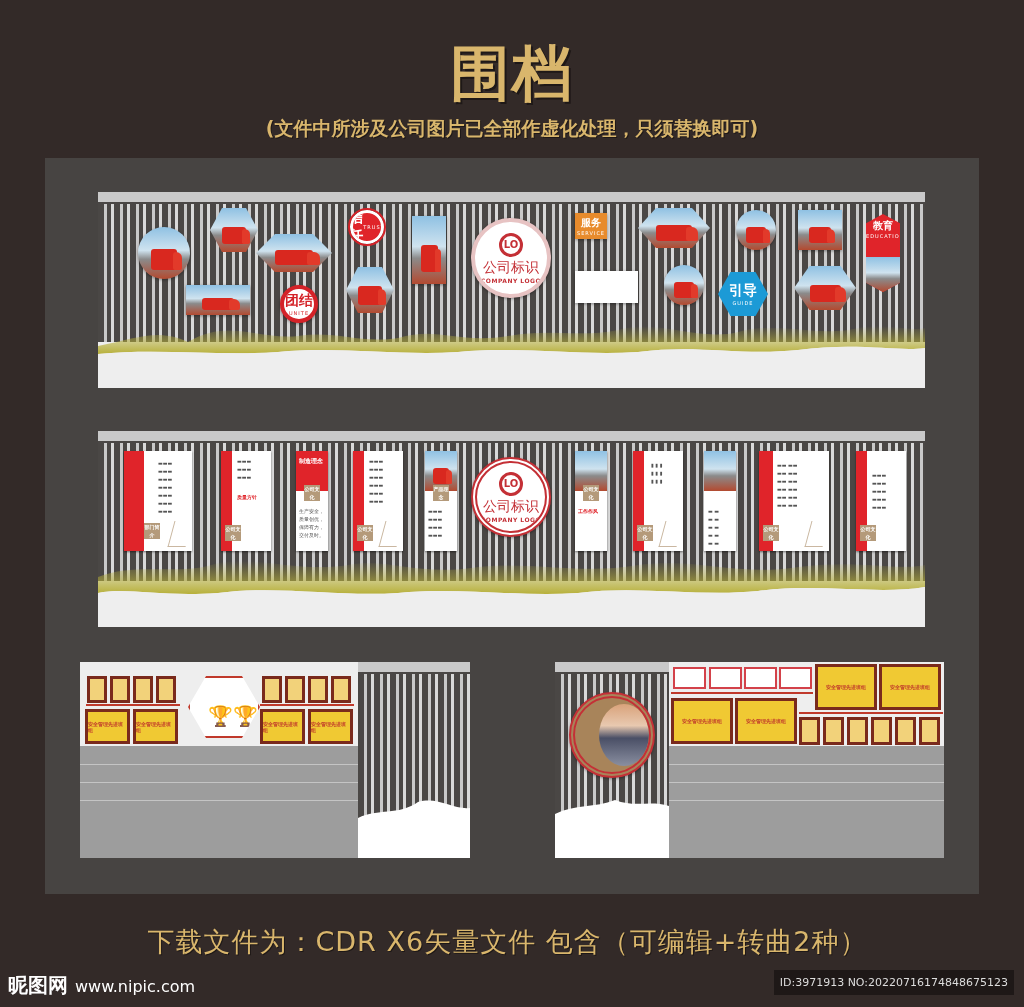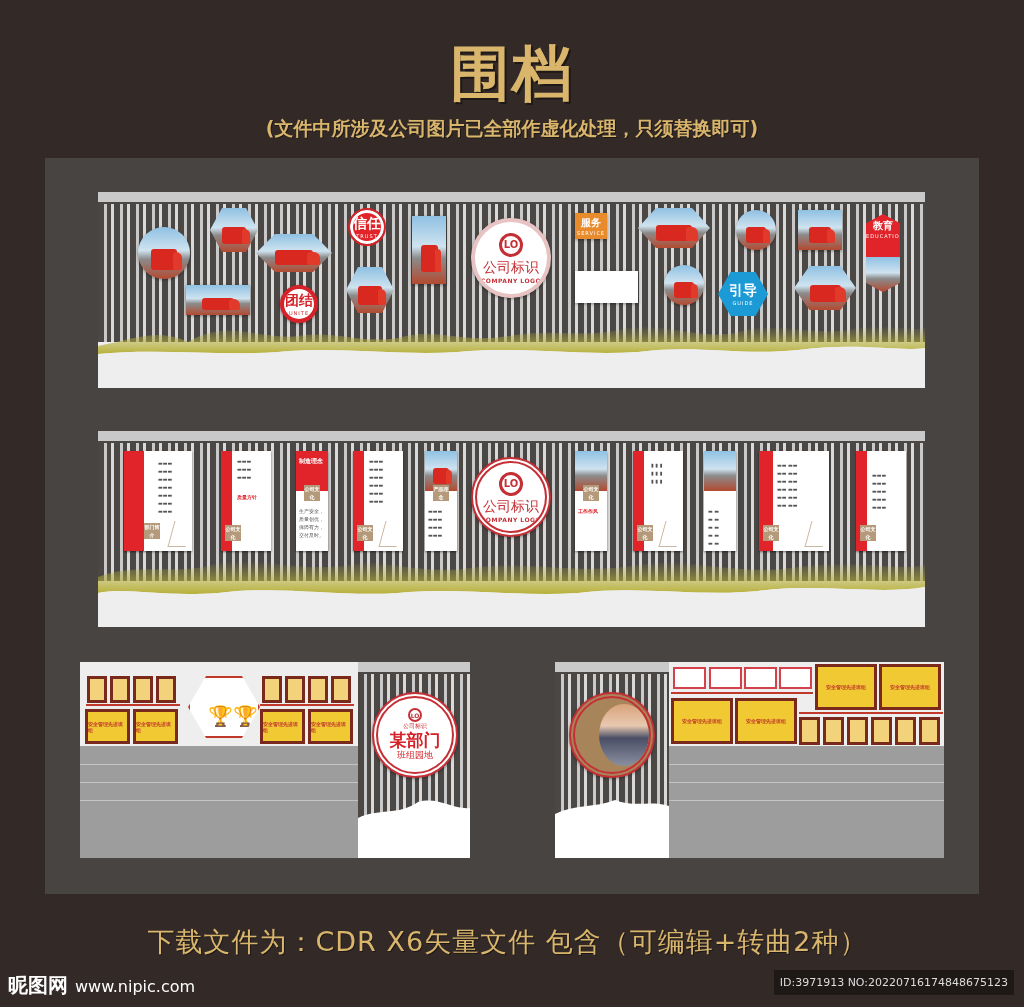--- a/index.html
+++ b/index.html
@@ -12,21 +12,21 @@
     background: repeating-linear-gradient(90deg, #4a4745 0 6px, #c9c9c9 6px 9px, #4a4745 9px 13px, #d9d9d9 13px 16px);
   }
   .topband { position: absolute; left: 0; right: 0; top: 0; height: 12px; background: #c9c9c9; border-bottom: 2px solid #4a4745; }
   .hills { position: absolute; left: 0; right: 0; bottom: 0; }
   .item { position: absolute; overflow: hidden; box-shadow: 0 1px 3px rgba(0,0,0,.4); }
   .circle { border-radius: 50%; }
   .hex { clip-path: polygon(25% 0,75% 0,100% 50%,75% 100%,25% 100%,0 50%); }
   .photo { background: linear-gradient(180deg, #8fc1e3 0%, #cfe3ef 45%, #8b8b8b 62%, #b34a30 100%); }
   .photo .truck { position: absolute; left: 25%; bottom: 18%; width: 50%; height: 40%; background: #d9281f; border-radius: 3px; }
   .photo .truck::after { content: ""; position: absolute; right: -18%; bottom: 0; width: 35%; height: 85%; background: #e23a2a; border-radius: 3px 6px 2px 2px; }
-  .badge-red { background: #e0242a; color: #fff; display: flex; flex-direction: column; align-items: center; justify-content: center; border: 3px solid #fff; outline: 2px solid #d42228; }
+  .badge-red { background: #e0242a; color: #fff; display: flex; flex-direction: row; align-items: center; justify-content: center; border: 3px solid #fff; outline: 2px solid #d42228; }
   .badge-white { background: #fff; color: #d42228; display: flex; flex-direction: column; align-items: center; justify-content: center; border: 4px solid #d42228; }
   .badge-main { font-weight: bold; font-size: 14px; }
   .badge-en { font-size: 5px; letter-spacing: 1px; }
   .logo-circle { background: #fff; border: 4px solid #e7c3c3; display: flex; flex-direction: column; align-items: center; justify-content: center; color: #c43036; }
   .logo-circle.pattern { border: 6px double #c43036; }
   .logo-mark { width: 24px; height: 24px; border: 3px solid #c43036; border-radius: 50%; font-size: 10px; font-weight: bold; display: flex; align-items: center; justify-content: center; }
   .logo-cn { font-size: 14px; margin-top: 2px; }
   .logo-en { font-size: 6px; font-weight: bold; letter-spacing: 0.5px; }
   .orange-sq { background: #e88b2c; color: #fff; display: flex; flex-direction: column; align-items: center; justify-content: center; }
   .white-rect { background: #fff; }
@@ -261,26 +261,20 @@
   <div class="cert" style="left:228px;top:47px;width:45px;height:35px;">
       <div class="in">安全管理先进班组</div>
     </div>
 </div>
 <div class="wall" style="left:358px;top:662px;width:112px;height:196px;background:#fff;">
   <div class="stripes" style="height:160px;"></div>
   <div class="topband"></div>
   <svg class="hills" width="112" height="70" viewBox="0 0 112 70" preserveAspectRatio="none">
       <path d="M0,30 C20,20 40,28 60,14 C80,8 95,22 112,20 L112,70 L0,70 Z" fill="#fff"></path>
     </svg>
-  <div class="item circle logo-circle pattern" style="left:14px;top:30px;width:86px;height:86px;">
-    <div class="logo-mark" style="width:14px;height:14px;font-size:6px;border-width:2px;">LO</div>
-    <div style="font-size:6px;">公司标识</div>
-    <div style="font-size:17px;font-weight:bold;color:#d42228;line-height:18px;">某部门</div>
-    <div style="font-size:9px;color:#d42228;">班组园地</div>
-  </div>
 </div>
 
 <div class="wall" style="left:555px;top:662px;width:114px;height:196px;background:#fff;">
   <div class="stripes" style="height:160px;"></div>
   <div class="topband"></div>
   <svg class="hills" width="114" height="70" viewBox="0 0 114 70" preserveAspectRatio="none">
       <path d="M0,26 C20,16 40,20 60,12 C80,20 95,12 114,18 L114,70 L0,70 Z" fill="#fff"></path>
     </svg>
   <div class="item circle" style="left:14px;top:30px;width:86px;height:86px;border:6px double #c43036;background:#a8845a;">
     <div class="photo" style="position:absolute;left:24px;top:6px;width:50px;height:62px;border-radius:50%;background:linear-gradient(180deg,#d9a27a 0%,#e8c9b0 35%,#4a4f66 55%,#8a8fa0 100%);"></div>

